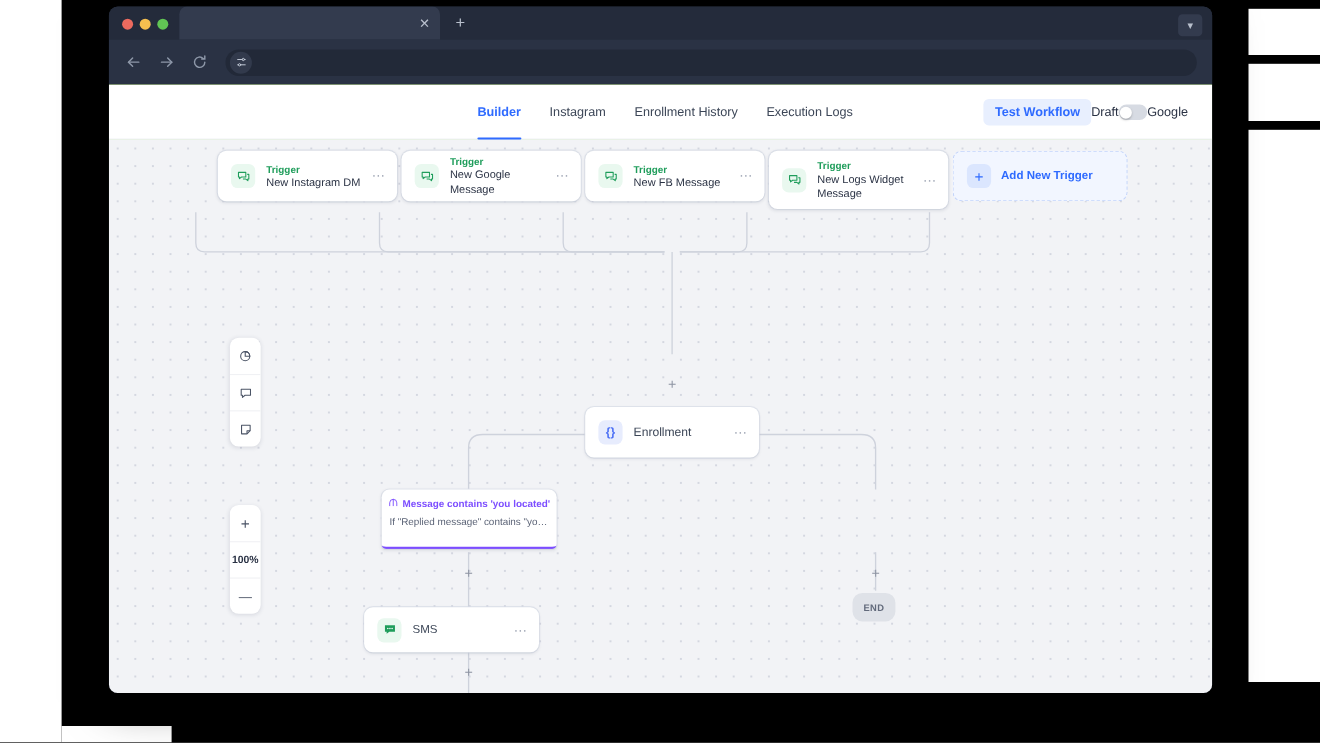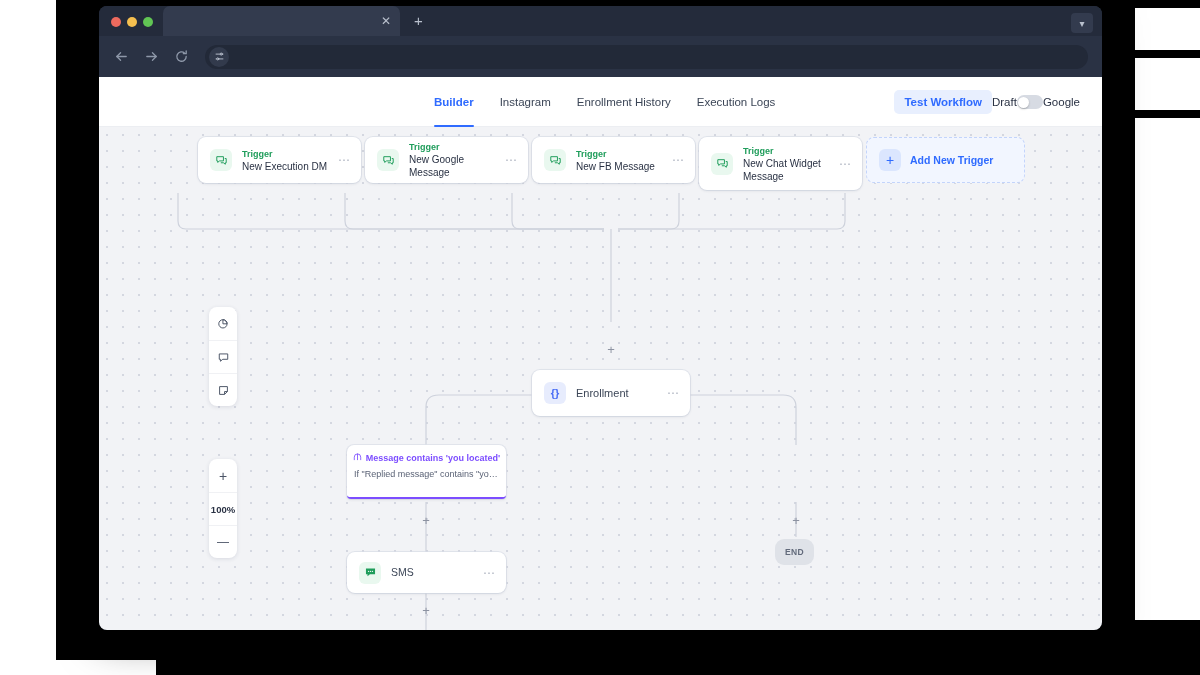--- a/index.html
+++ b/index.html
@@ -266,21 +266,21 @@
 
         <div class="node" style="left:99px;top:10px;width:163px;height:46px;">
           <div class="ico">
             <svg viewBox="0 0 16 16" width="13" height="13" fill="none" stroke="#1f9d5b" stroke-width="1.2" stroke-linejoin="round">
                 <path d="M2.2 3.3h8.2v5.2H5.6L3.3 10.3V8.5H2.2z"></path>
                 <path d="M12 5.6h1.8v5.2h-1.1v1.8l-2.3-1.8H7.2"></path>
               </svg>
           </div>
           <div class="txt">
             <div class="kicker">Trigger</div>
-            <div class="title">New Execution DM</div>
+            <div class="title">New Instagram DM</div>
           </div>
           <div class="dots">⋯</div>
         </div>
 
         <div class="node" style="left:266px;top:10px;width:163px;height:46px;">
           <div class="ico">
             <svg viewBox="0 0 16 16" width="13" height="13" fill="none" stroke="#1f9d5b" stroke-width="1.2" stroke-linejoin="round">
                 <path d="M2.2 3.3h8.2v5.2H5.6L3.3 10.3V8.5H2.2z"></path>
                 <path d="M12 5.6h1.8v5.2h-1.1v1.8l-2.3-1.8H7.2"></path>
               </svg>
@@ -308,21 +308,21 @@
 
         <div class="node" style="left:600px;top:10px;width:163px;height:53px;">
           <div class="ico">
             <svg viewBox="0 0 16 16" width="13" height="13" fill="none" stroke="#1f9d5b" stroke-width="1.2" stroke-linejoin="round">
                 <path d="M2.2 3.3h8.2v5.2H5.6L3.3 10.3V8.5H2.2z"></path>
                 <path d="M12 5.6h1.8v5.2h-1.1v1.8l-2.3-1.8H7.2"></path>
               </svg>
           </div>
           <div class="txt">
             <div class="kicker">Trigger</div>
-            <div class="title" style="white-space:normal;max-width:82px;">New Chat Widget Message</div>
+            <div class="title" style="white-space:normal;max-width:82px;">New Logs Widget Message</div>
           </div>
           <div class="dots">⋯</div>
         </div>
 
         <div id="add-trigger" style="left:767px;top:10px;width:159px;height:46px;">
           <div class="plusbox">+</div>
           <div class="lbl">Add New Trigger</div>
         </div>
 
         <div class="plusmark" style="left:506px;top:216px;">+</div>
@@ -349,21 +349,21 @@
           </div>
           <div class="bsub">If "Replied message" contains "you lo...</div>
         </div>
 
 
         <div class="plusmark" style="left:321px;top:387px;">+</div>
         <div class="plusmark" style="left:691px;top:387px;">+</div>
 
         <div id="end-badge" style="left:676px;top:412px;">END</div>
 
-        <div class="node" style="left:248px;top:425px;width:159px;height:41px;">
+        <div class="node" style="left:232px;top:425px;width:159px;height:41px;">
           <div class="ico">
             <svg viewBox="0 0 16 16" width="13" height="13">
                 <path d="M2.4 3.1h11.2v7.1H7.3L4.3 12.6v-2.4H2.4z" fill="#1f9d5b"></path>
                 <circle cx="5.6" cy="6.6" r=".85" fill="#fff"></circle>
                 <circle cx="8" cy="6.6" r=".85" fill="#fff"></circle>
                 <circle cx="10.4" cy="6.6" r=".85" fill="#fff"></circle>
               </svg>
           </div>
           <div class="txt">
             <div class="title" style="font-size:10.5px;color:#3c4657;">SMS</div>

